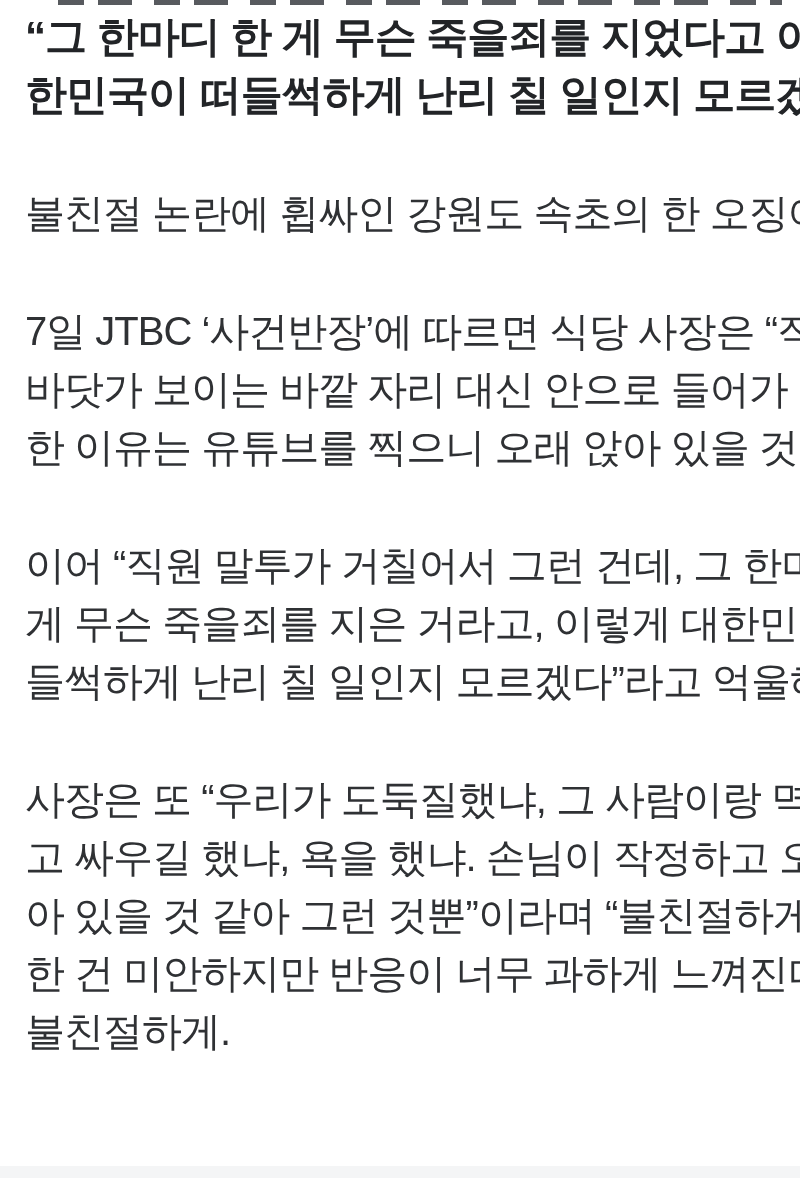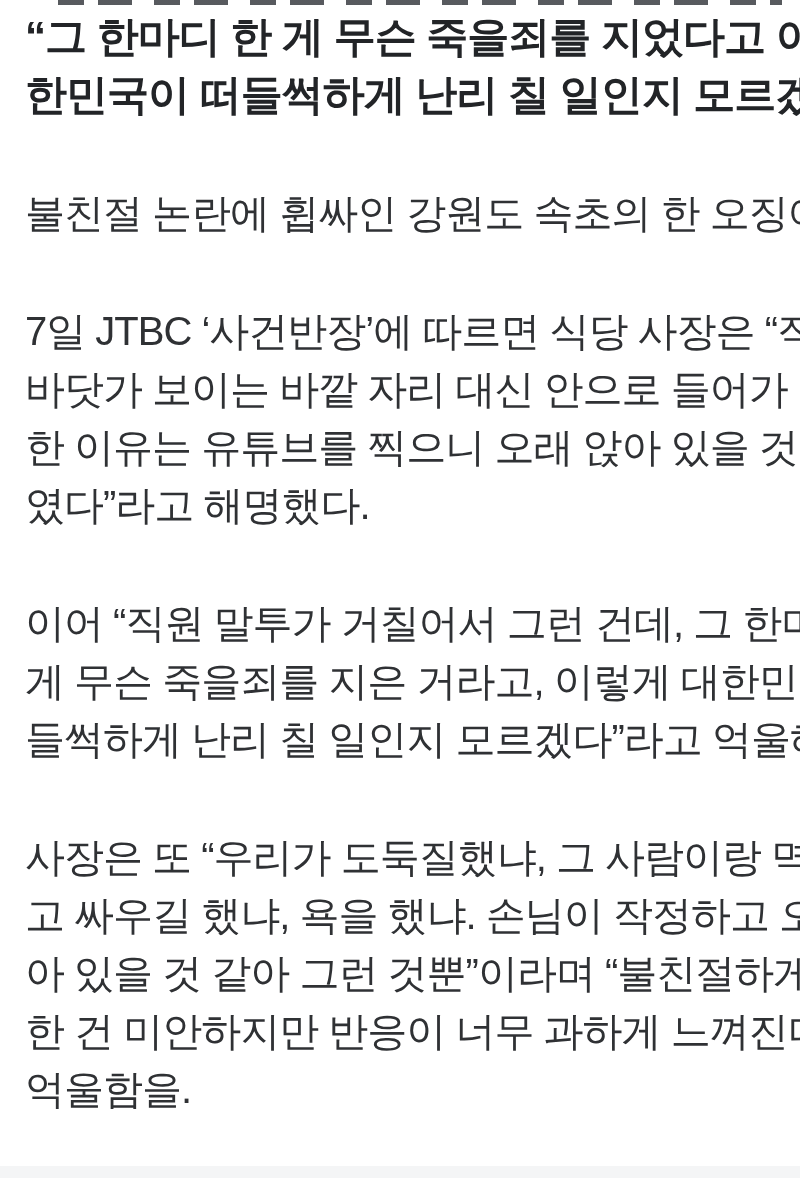--- a/index.html
+++ b/index.html
@@ -72,31 +72,30 @@
       </h1>
 
     <div>
         <p class="para">
           <span class="line">불친절 논란에 휩싸인 강원도 속초의 한 오징어 난전</span>
         </p>
         <p class="para">
           <span class="line">7일 JTBC ‘사건반장’에 따르면 식당 사장은 “직원이</span>
           <span class="line">바닷가 보이는 바깥 자리 대신 안으로 들어가 달라고</span>
           <span class="line">한 이유는 유튜브를 찍으니 오래 앉아 있을 것 같아서</span>
-          <span class="line">였다”라고 해명했다.</span>
         </p>
         <p class="para">
           <span class="line">이어 “직원 말투가 거칠어서 그런 건데, 그 한마디 한</span>
           <span class="line">게 무슨 죽을죄를 지은 거라고, 이렇게 대한민국이 떠</span>
           <span class="line">들썩하게 난리 칠 일인지 모르겠다”라고 억울해했다.</span>
         </p>
         <p class="para">
           <span class="line">사장은 또 “우리가 도둑질했냐, 그 사람이랑 멱살 잡</span>
           <span class="line">고 싸우길 했냐, 욕을 했냐. 손님이 작정하고 오래 앉</span>
           <span class="line">아 있을 것 같아 그런 것뿐”이라며 “불친절하게 대응</span>
           <span class="line">한 건 미안하지만 반응이 너무 과하게 느껴진다”라고</span>
-          <span class="line">억울함을.</span>
+          <span class="line">불친절하게.</span>
         </p>
       </div>
   </div>
 
   <div class="footer-strip"></div>
 </div>
 
 </body></html>

